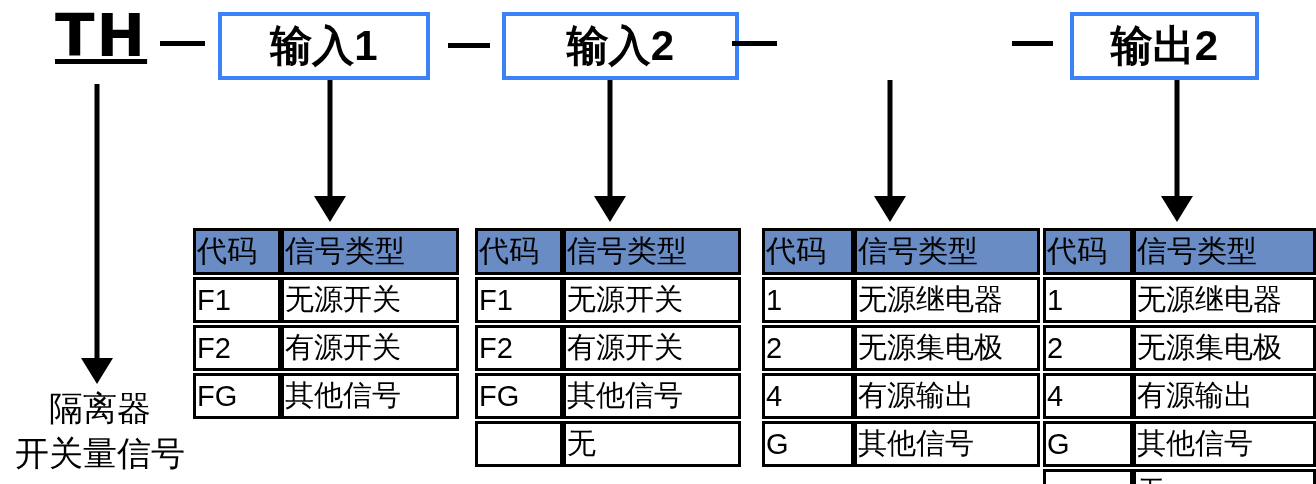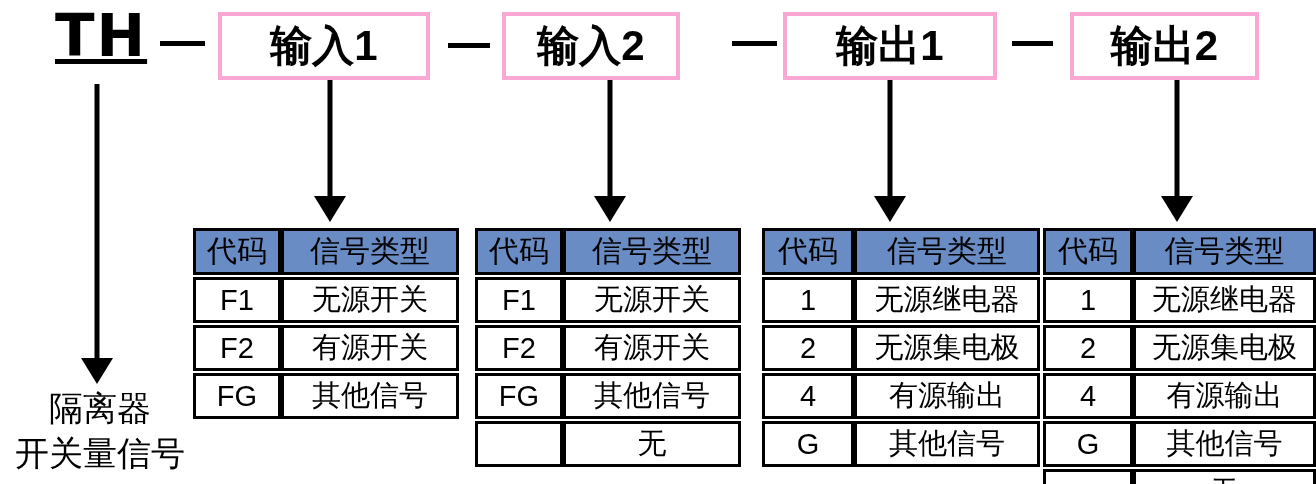--- a/index.html
+++ b/index.html
@@ -5,26 +5,26 @@
   html,body{margin:0;padding:0;background:#fff;}
   .canvas{
     position:relative;width:1316px;height:484px;background:#ffffff;
     font-family:"Liberation Sans","DejaVu Sans",sans-serif;color:#000;overflow:hidden;
   }
   .th-prefix{
     position:absolute;left:55px;top:2px;font-size:58px;font-weight:bold;
     letter-spacing:2px;font-family:"DejaVu Sans","Liberation Sans",sans-serif;text-decoration:underline;
   }
   .pbox{
-    position:absolute;top:12px;height:68px;border:4px solid #f9a8d4;box-sizing:border-box;
+    position:absolute;top:12px;height:68px;border:4px solid #3b82f6;box-sizing:border-box;
     background:#fff;display:flex;align-items:center;justify-content:center;
     font-size:42px;font-weight:bold;white-space:nowrap;
   }
   .box1{left:218px;width:212px;}
-  .box2{left:502px;width:178px;}
+  .box2{left:502px;width:237px;}
   .box3{left:783px;width:214px;}
   .box4{left:1070px;width:189px;}
   .dash{position:absolute;height:5px;background:#000;}
   .dash1{left:160px;top:41px;width:45px;}
   .dash2{left:448px;top:43px;width:42px;}
   .dash3{left:732px;top:41px;width:45px;}
   .dash4{left:1012px;top:41px;width:41px;}
   .arrow{position:absolute;width:32px;}
   .arrow .shaft{position:absolute;left:50%;top:0;transform:translateX(-50%);width:5px;background:#000;}
   .arrow .head{position:absolute;left:0;bottom:0;width:0;height:0;
@@ -32,21 +32,21 @@
   .arrow-th{left:81px;top:84px;height:300px;}
   .arrow-th .shaft{height:274px;}
   .arrow-t{top:80px;height:142px;}
   .arrow-t .shaft{height:116px;}
   .arrow-t1{left:314px;} .arrow-t2{left:594px;} .arrow-t3{left:874px;} .arrow-t4{left:1161px;}
   .code-table{
     position:absolute;top:226px;border-collapse:separate;border-spacing:0 2px;
     table-layout:fixed;
   }
   .code-table td,.code-table th{
-    border:3px solid #000;text-align:center;vertical-align:middle;
+    border:3px solid #000;text-align:left;vertical-align:middle;
     height:34px;padding:0 1px;font-size:29px;font-weight:normal;
     overflow:hidden;white-space:nowrap;background:#fff;
   }
   .code-table th{font-size:30px;}
   .tbl1{left:193px;} .tbl2{left:475px;} .tbl3{left:762px;} .tbl4{left:1043px;}
   .tbl1 .c1,.tbl2 .c1{width:88px;} .tbl1 .c2,.tbl2 .c2{width:178px;}
   .tbl3 .c1,.tbl4 .c1{width:92px;} .tbl3 .c2,.tbl4 .c2{width:186px;}
   .caption{
     position:absolute;left:0;top:386px;width:200px;text-align:center;
     font-size:34px;line-height:45px;white-space:nowrap;
@@ -57,21 +57,20 @@
 
 <div class="canvas">
 
   <div class="th-prefix">TH</div>
 
   <div class="dash dash1"></div>
   <div class="pbox box1">输入1</div>
   <div class="dash dash2"></div>
   <div class="pbox box2">输入2</div>
   <div class="dash dash3"></div>
-  <div class="pbox box3">输出1</div>
   <div class="dash dash4"></div>
   <div class="pbox box4">输出2</div>
 
   <div class="arrow arrow-th">
     <div class="shaft"></div>
     <div class="head"></div>
   </div>
   <div class="arrow arrow-t arrow-t1">
     <div class="shaft"></div>
     <div class="head"></div>

